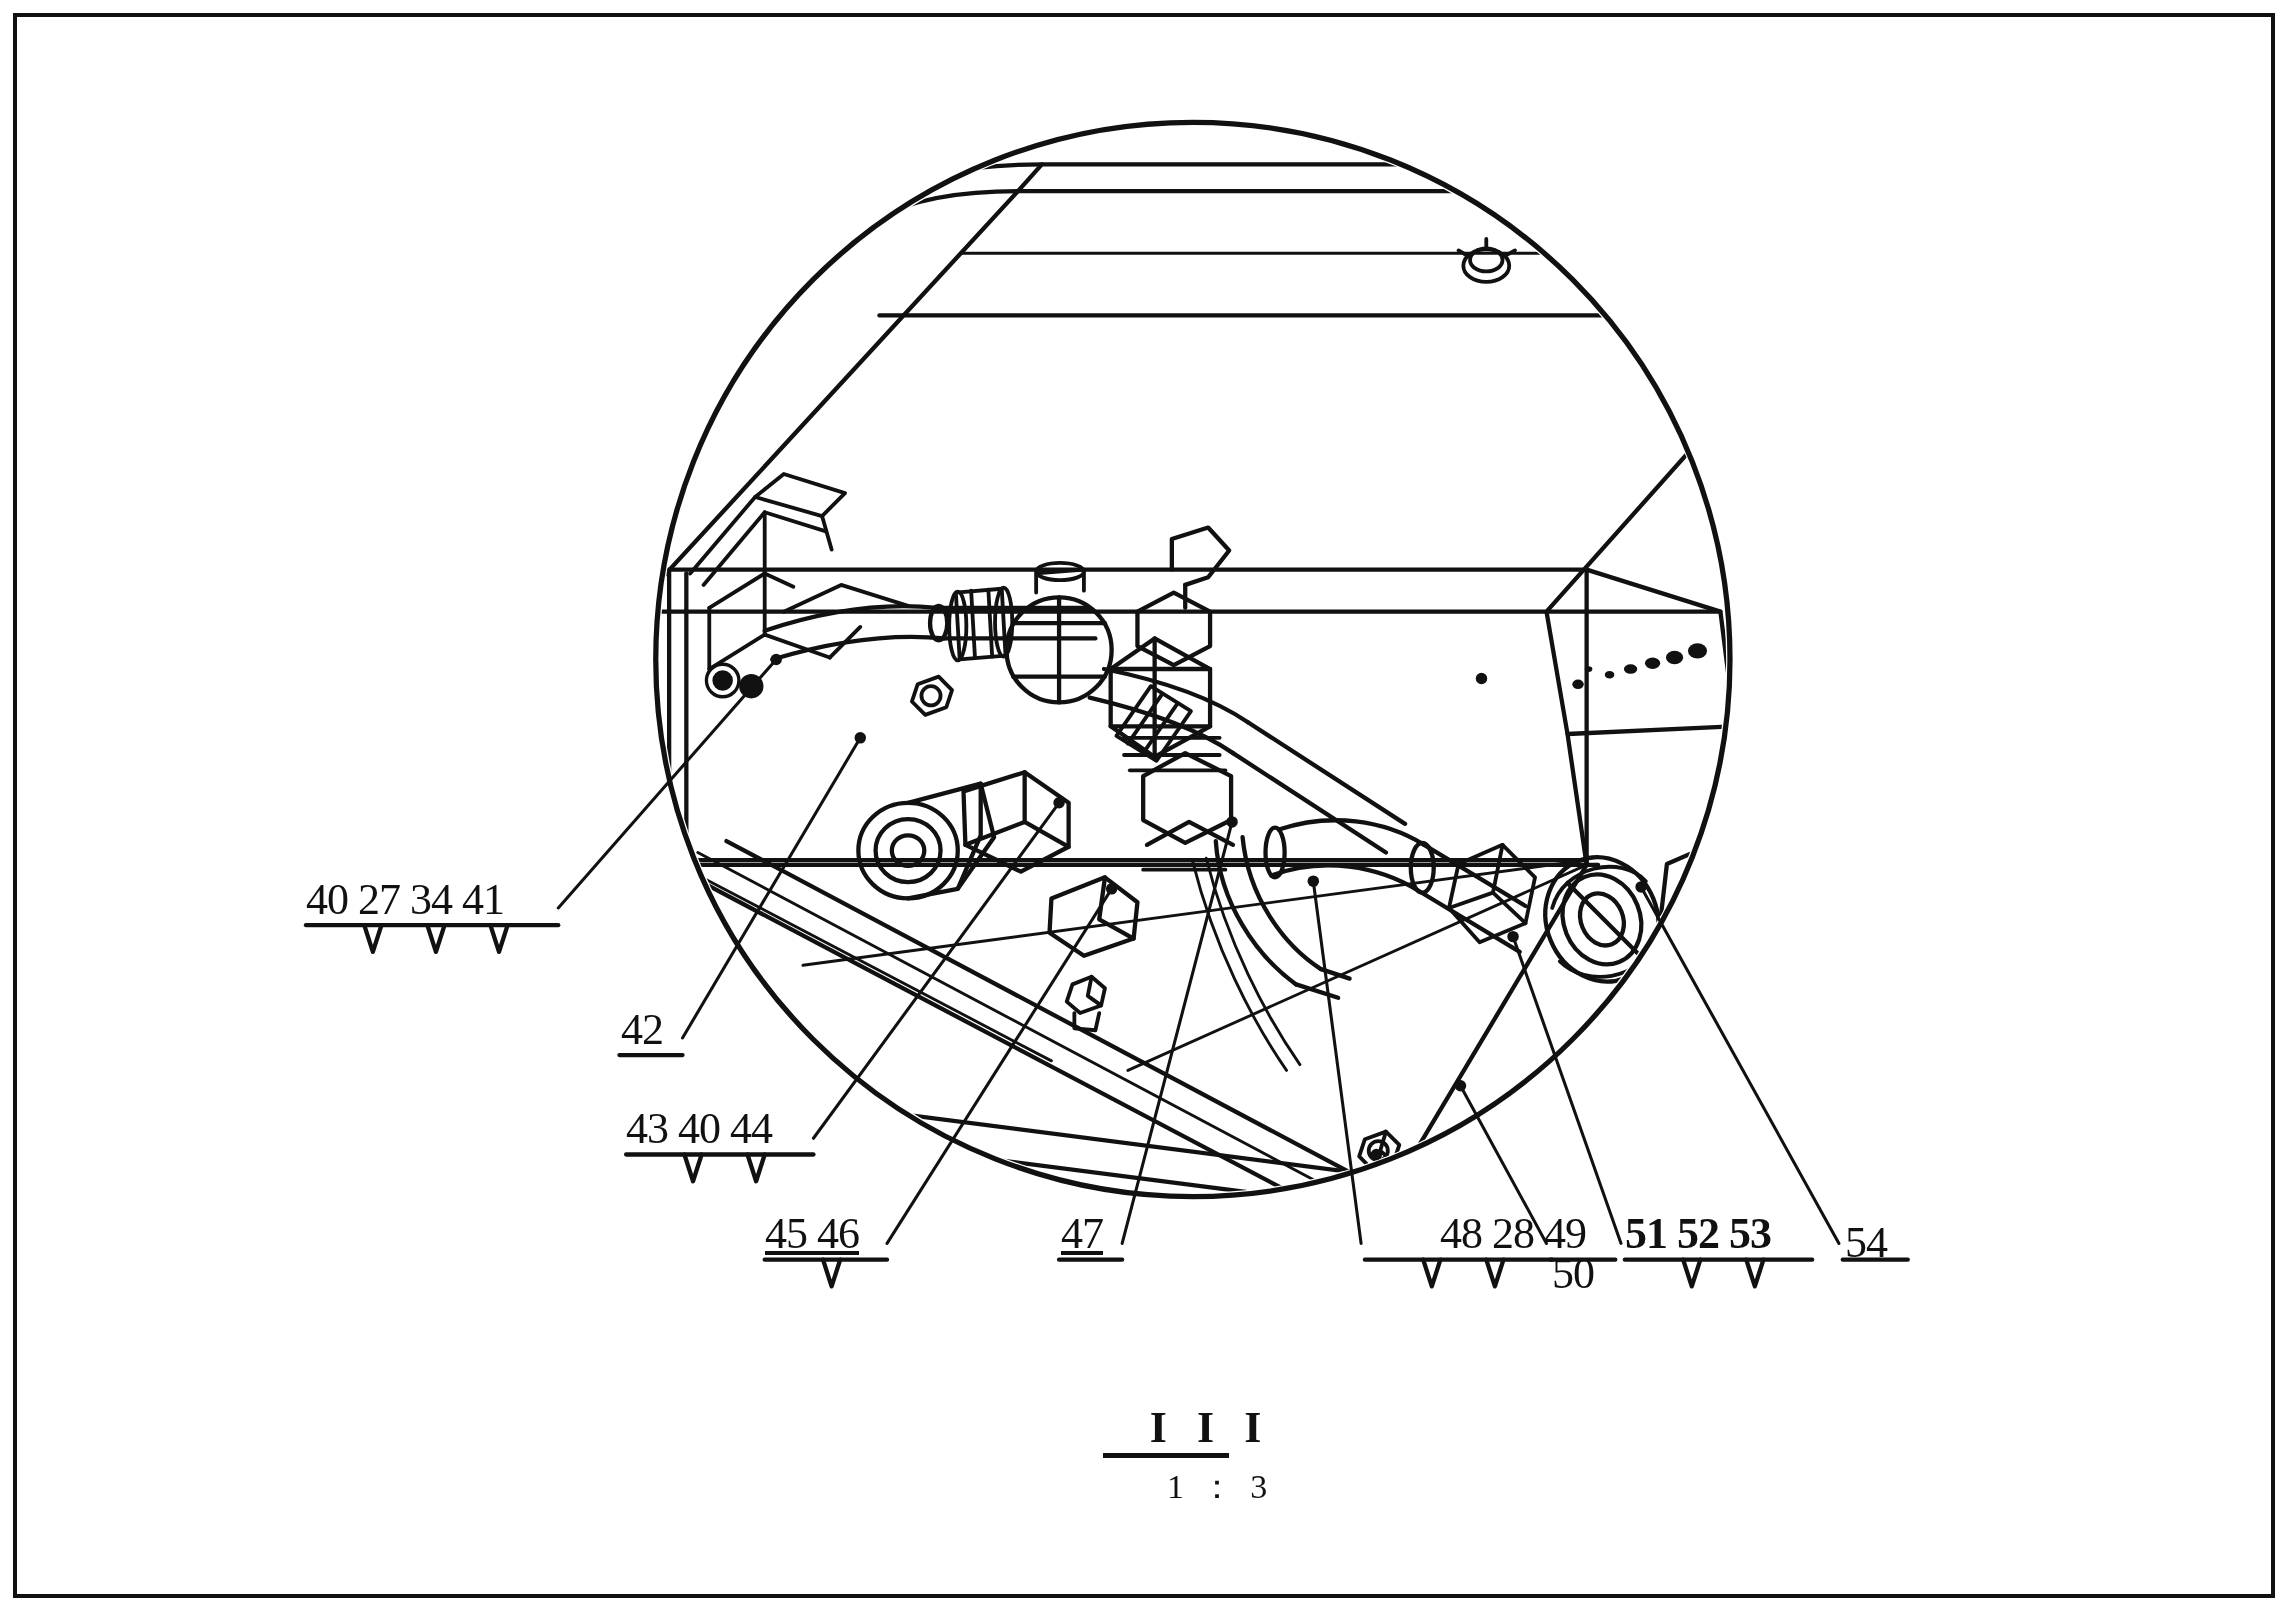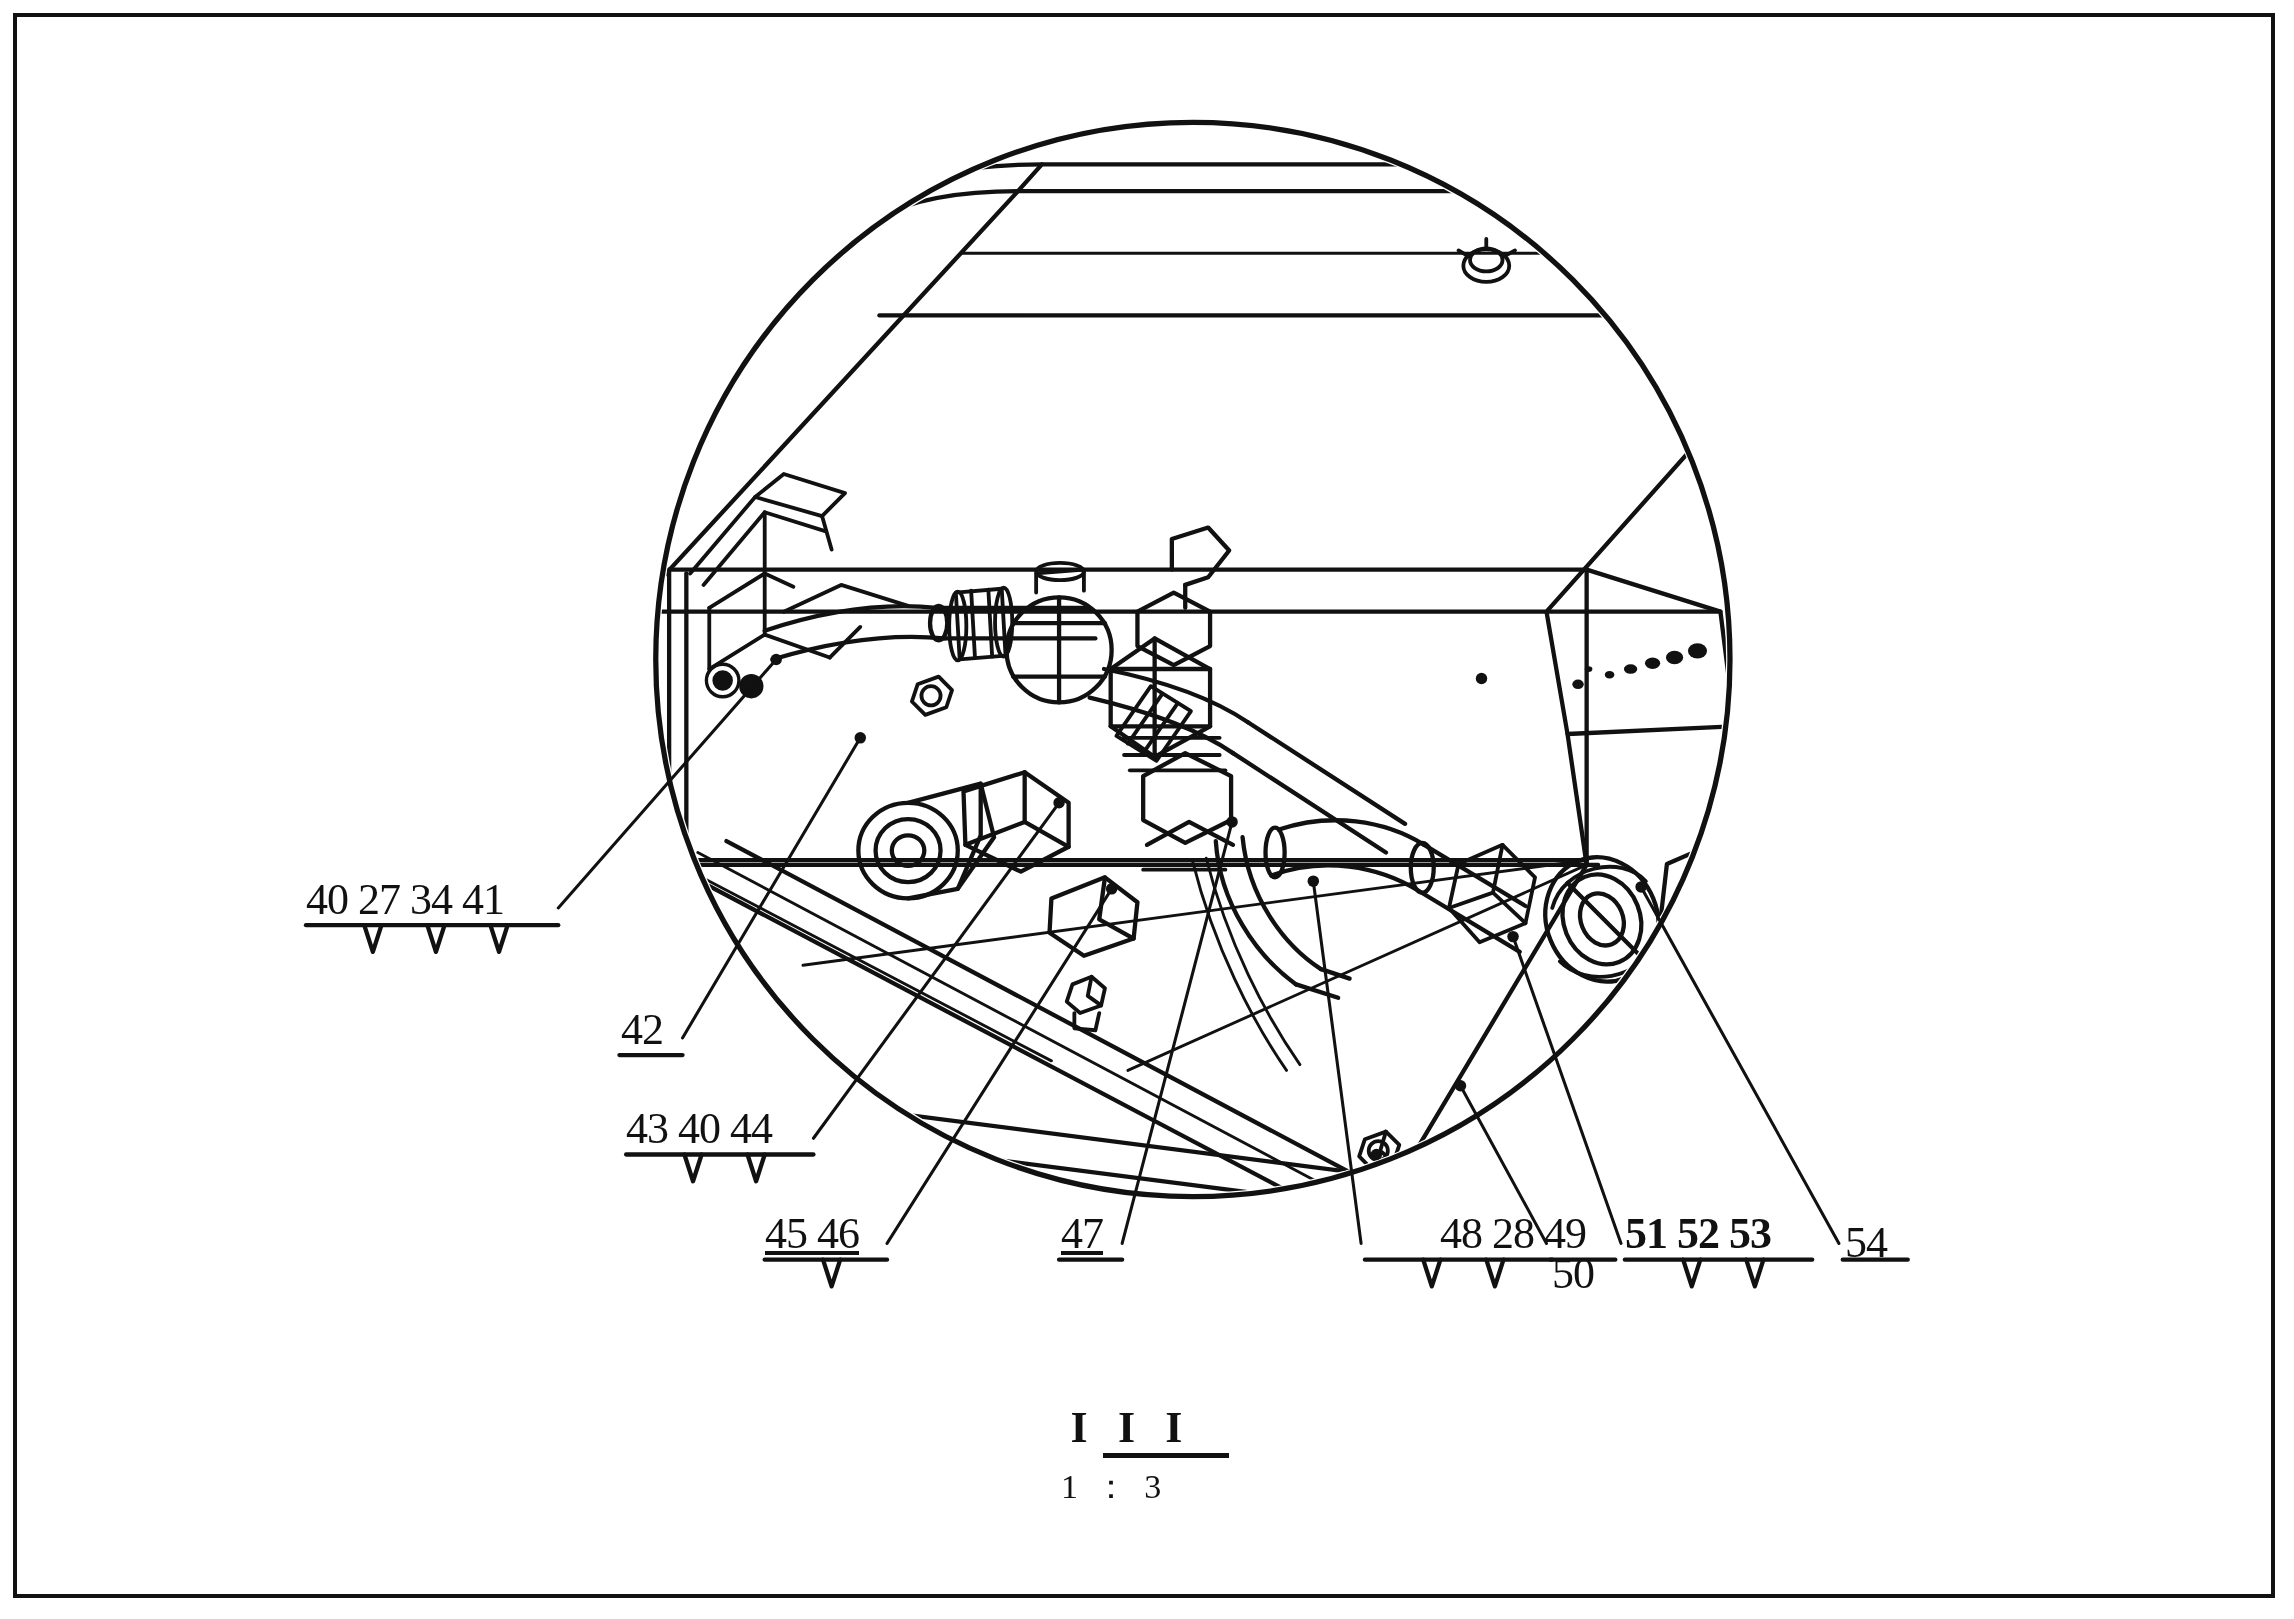--- a/index.html
+++ b/index.html
@@ -35,21 +35,21 @@
     letter-spacing:-1px;
     color:#111;
     white-space:nowrap;
     user-select:none;
   }
   .cap{
     position:absolute;
     font-family:"Liberation Serif", serif;
     color:#111;
     white-space:nowrap;
-    text-align:left;
+    text-align:right;
   }
   .cap .rn{
     font-size:44px;
     font-weight:bold;
     letter-spacing:9.6px;
     display:block;
     line-height:46px;
     padding-left:9.6px;
   }
   .cap .rule{

